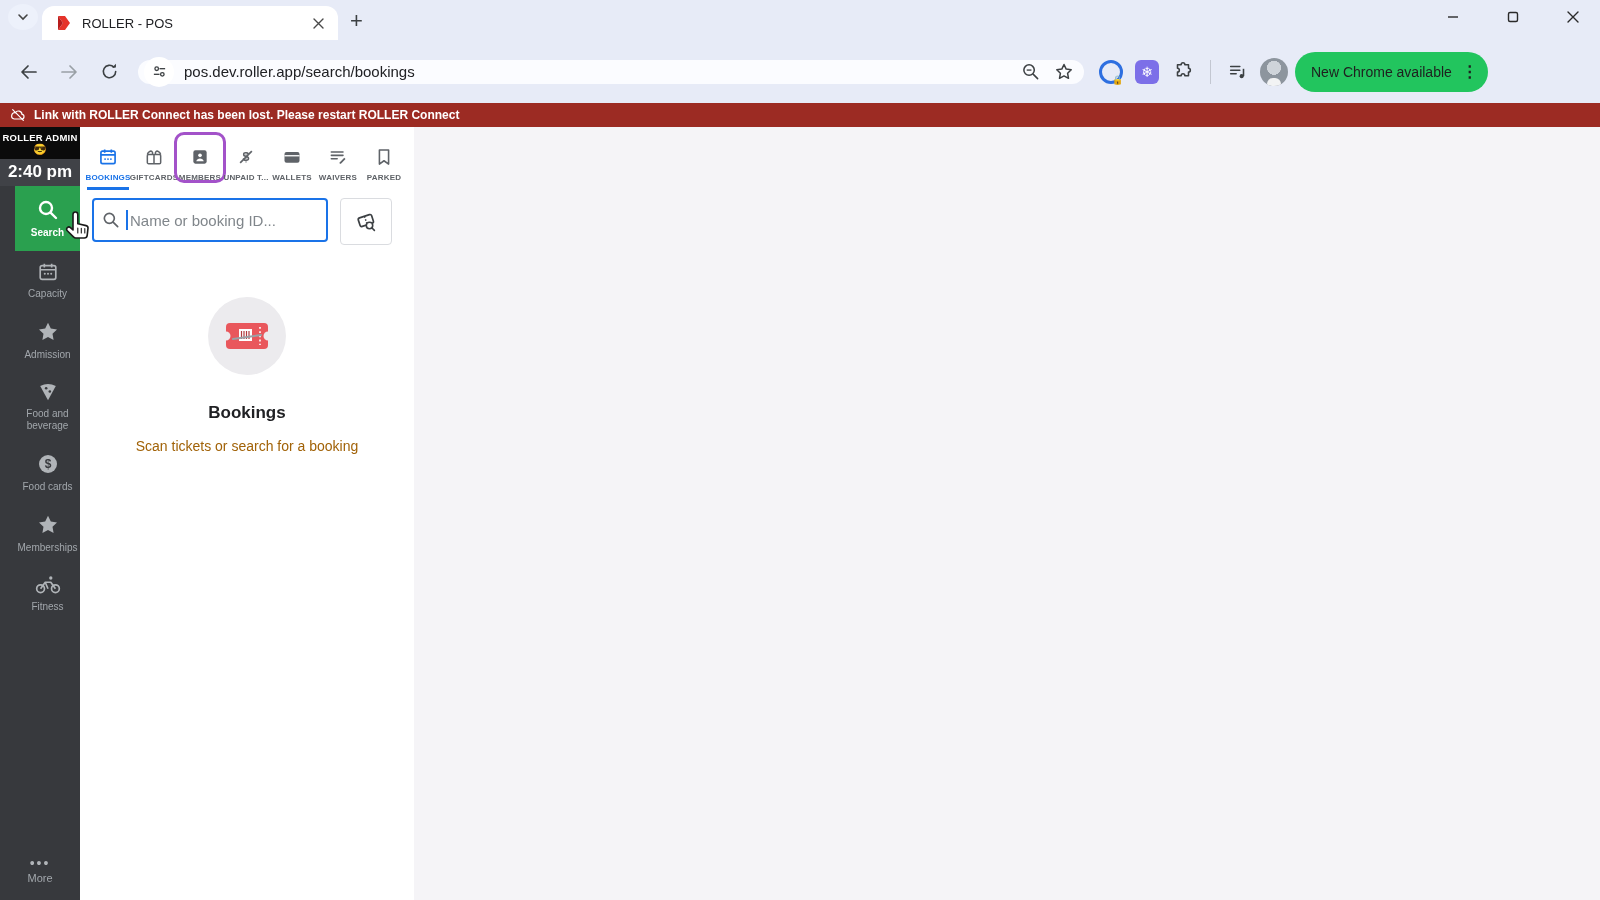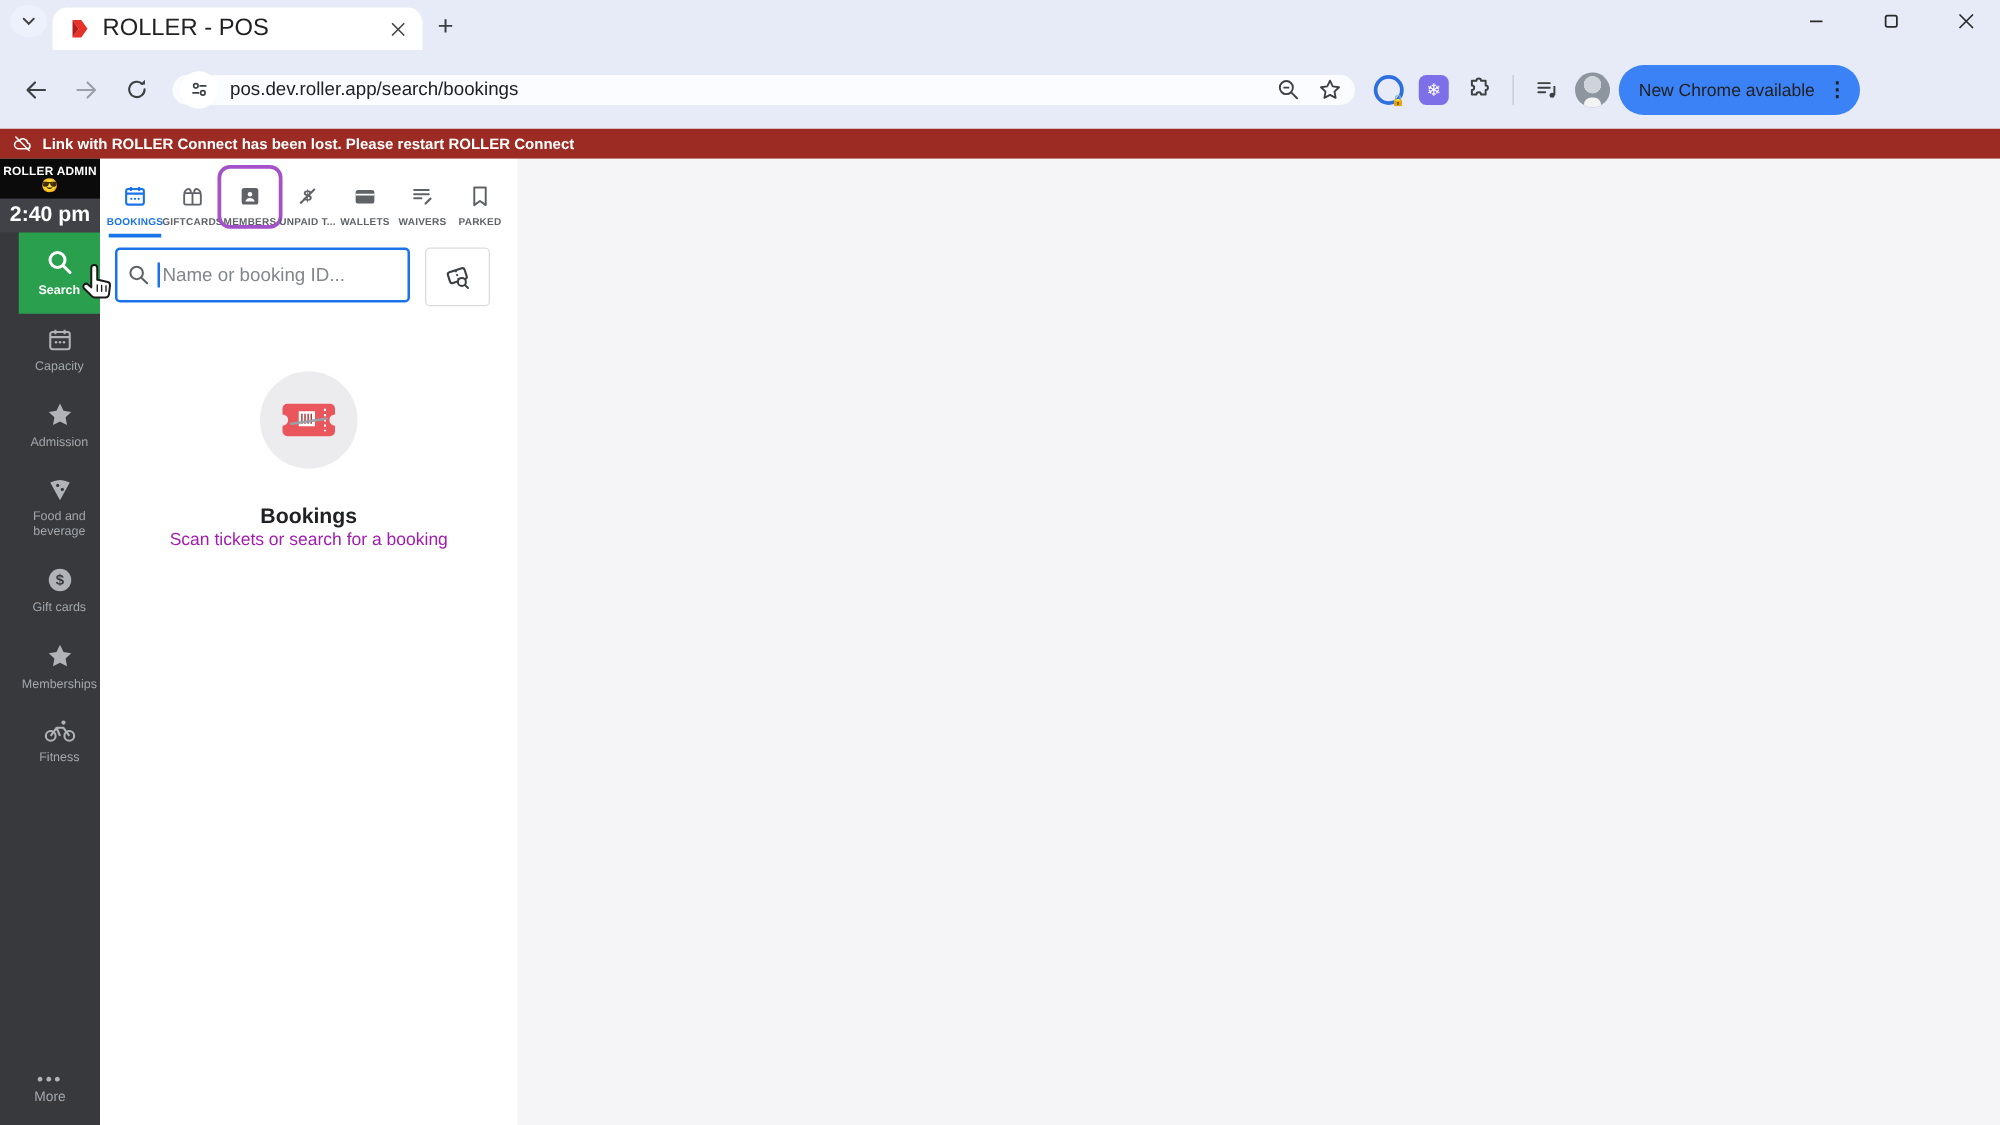--- a/index.html
+++ b/index.html
@@ -5,21 +5,21 @@
   * { margin:0; padding:0; box-sizing:border-box; }
   html,body { width:1600px; height:900px; font-family:"Liberation Sans", sans-serif; }
   .screen { position:relative; width:1600px; height:900px; overflow:hidden; background:#F5F4F7; }
 
   
   .titlebar { height:40px; background:#E7EBF7; display:flex; align-items:flex-end; position:relative; }
   .tabsearch { width:30px; height:26px; border:none; border-radius:50%; background:#EDF1FB; margin:0 4px 6px 8px;
                display:flex; align-items:center; justify-content:center; cursor:pointer; color:#444; align-self:center; }
   .tab { width:296px; height:34px; background:#FFFFFF; border-radius:12px 12px 0 0; display:flex; align-items:center;
          padding:0 10px 0 14px; gap:10px; }
-  .tab-title { font-size:19px; color:#202124; flex:1; white-space:nowrap; }
+  .tab-title { font-size:13px; color:#202124; flex:1; white-space:nowrap; }
   .tab-close { border:none; background:none; color:#4a4a4a; font-size:15px; cursor:pointer; width:20px; height:20px;
                display:flex; align-items:center; justify-content:center; border-radius:50%; }
   .newtab { border:none; background:none; color:#3C4043; font-size:22px; font-weight:300; margin:0 0 8px 12px; cursor:pointer; line-height:1; }
   .wincontrols { position:absolute; right:14px; top:6px; display:flex; gap:34px; align-items:center; }
   .wincontrols button { border:none; background:none; font-size:16px; color:#2a2a2a; cursor:pointer; width:26px; height:26px; }
 
   
   .toolbar { height:63px; background:#E7EBF7; display:flex; align-items:center; padding:0 14px 0 12px; gap:6px; }
   .navbtn { border:none; background:none; width:34px; height:34px; display:flex; align-items:center; justify-content:center;
             cursor:pointer; color:#3C4043; border-radius:50%; flex:none; }
@@ -29,21 +29,21 @@
   .tune-circle { width:30px; height:30px; border-radius:50%; background:#FFFFFF; display:flex; align-items:center; justify-content:center; color:#3C4043; }
   .url { font-size:15px; color:#202124; flex:1; }
   .omni-icons { display:flex; gap:14px; align-items:center; color:#3C4043; }
   .exticon { width:30px; height:30px; display:flex; align-items:center; justify-content:center; border:none; background:none; cursor:pointer; flex:none; }
   .onepw { width:24px; height:24px; border-radius:50%; border:3px solid #2E6FE0; position:relative; }
   .onepw::after { content:"🔒"; position:absolute; right:-4px; bottom:-4px; font-size:9px; }
   .snow { width:24px; height:24px; border-radius:6px; background:#7C6FE8; color:#fff; font-size:14px; display:flex; align-items:center; justify-content:center; }
   .tooldivider { width:1px; height:24px; background:#C3C7D1; margin:0 6px; flex:none; }
   .avatar { width:28px; height:28px; border-radius:50%; flex:none; background:radial-gradient(circle at 50% 35%, #cfd4da 0 30%, #8d959e 31% 100%); position:relative; overflow:hidden; }
   .avatar::after { content:""; position:absolute; left:7px; bottom:-2px; width:14px; height:10px; border-radius:6px 6px 0 0; background:#f2f3f4; }
-  .chromepill { display:flex; align-items:center; gap:10px; background:#3b82f6; border-radius:20px; height:40px; padding:0 10px 0 16px;
+  .chromepill { display:flex; align-items:center; gap:10px; background:#22c55e; border-radius:20px; height:40px; padding:0 10px 0 16px;
                 font-size:14px; color:#1F1F1F; cursor:pointer; border:none; flex:none; }
   .kebab { color:#1F1F1F; font-size:16px; font-weight:bold; }
 
   
   .banner { height:24px; background:#9C2B23; color:#FFFFFF; display:flex; align-items:center; gap:8px; padding-left:10px; }
   .banner span { font-size:12px; font-weight:bold; }
 
   
   .app { display:flex; height:773px;border-radius:14px; }
   .sidebar { width:80px; background:#37393D; display:flex; flex-direction:column; color:#A2A7AC; flex:none; }
@@ -80,21 +80,21 @@
                      font-size:15px; color:#202124; outline:none; font-family:"Liberation Sans", sans-serif; }
   .searchbox input::placeholder { color:#80868B; }
   .searchbox .mag { position:absolute; left:9px; top:12px; color:#5F6368; }
   .searchbox .caret { position:absolute; left:34px; top:12px; width:1.5px; height:20px; background:#1A73E8; }
   .scanbtn { width:52px; height:47px; background:#FFFFFF; border:1px solid #DADCE0; border-radius:4px; cursor:pointer;
              display:flex; align-items:center; justify-content:center; color:#3C4043; }
 
   .empty { display:flex; flex-direction:column; align-items:center; margin-top:52px; }
   .ticketcircle { width:78px; height:78px; border-radius:50%; background:#ECEBEE; display:flex; align-items:center; justify-content:center; }
   .empty h2 { font-size:17px; color:#202124; margin-top:28px; font-weight:bold; }
-  .empty p { font-size:14px; color:#a21caf; }
+  .empty p { font-size:14px; color:#a16207; margin-top:15px; }
 
   .canvas { flex:1; background:#F5F4F7; }
 
   .cursor { position:absolute; left:62px; top:210px; z-index:50; pointer-events:none; }
 </style>
 </head>
 <body>
 
 <div class="screen">
 
@@ -248,21 +248,21 @@
               <circle cx="10" cy="8" r="1.4" fill="#37393D"></circle>
               <circle cx="14" cy="11.5" r="1.4" fill="#37393D"></circle>
             </svg>
           <span class="slabel">Food and beverage</span>
         </div>
         <div class="sitem">
           <svg width="24" height="24" viewBox="0 0 24 24">
               <circle cx="12" cy="12" r="9" fill="currentColor"></circle>
               <text x="12" y="16.2" text-anchor="middle" font-size="12" font-weight="bold" fill="#37393D" font-family="Liberation Sans, sans-serif">$</text>
             </svg>
-          <span class="slabel">Gift cards</span>
+          <span class="slabel">Food cards</span>
         </div>
         <div class="sitem">
           <svg width="24" height="24" viewBox="0 0 24 24">
               <path d="M12 2.8l2.8 5.8 6.2.9-4.5 4.3 1.1 6.2L12 17.1 6.4 20l1.1-6.2L3 9.5l6.2-.9z" fill="currentColor"></path>
             </svg>
           <span class="slabel">Memberships</span>
         </div>
         <div class="sitem">
           <svg width="26" height="22" viewBox="0 0 28 22">
               <circle cx="6" cy="15" r="4.2" fill="none" stroke="currentColor" stroke-width="1.8"></circle>

